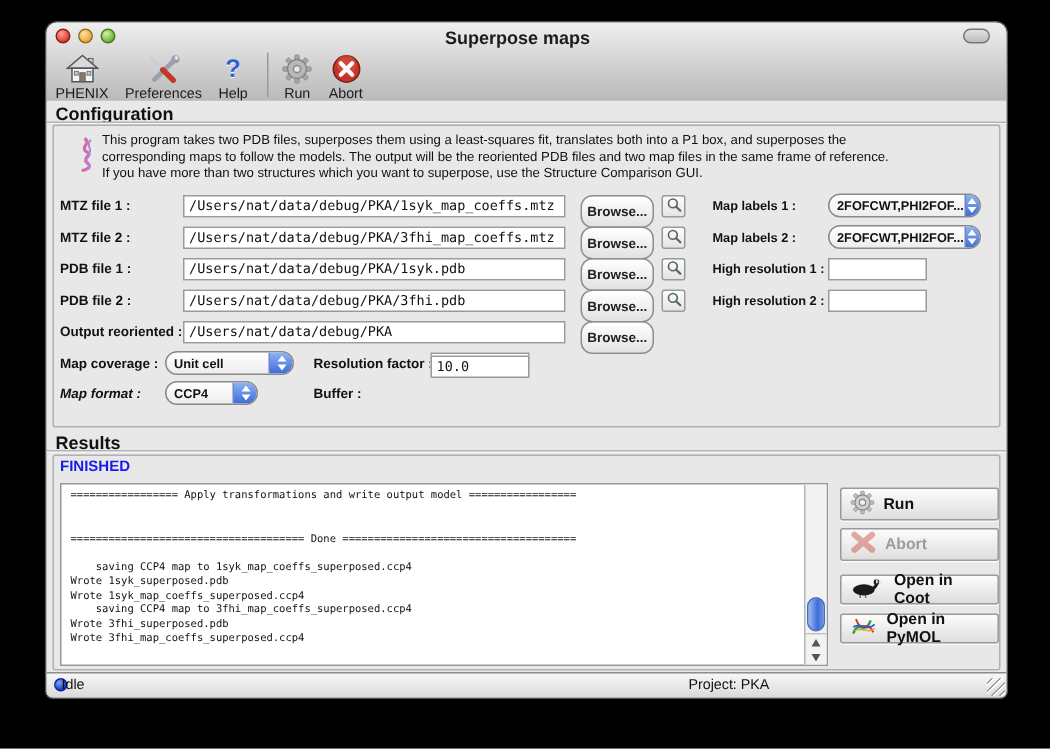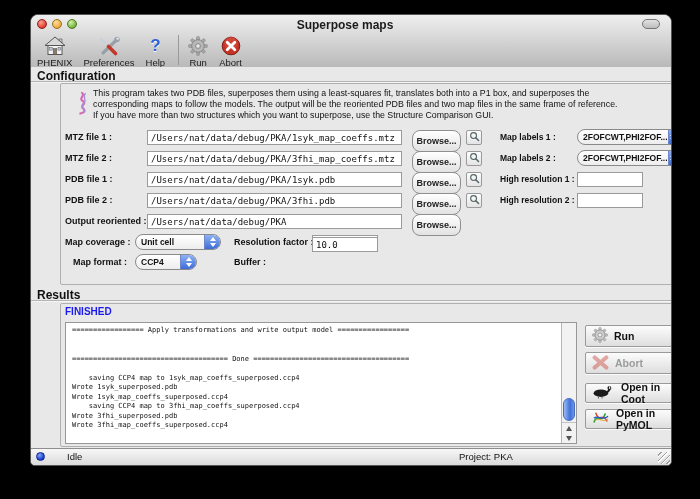--- a/index.html
+++ b/index.html
@@ -28,21 +28,21 @@
   .toolbar{position:absolute;left:6px;top:20px;height:32px;display:flex;align-items:flex-start;}
   .tb-item{display:flex;flex-direction:column;align-items:center;margin-right:11px;cursor:default;}
   .tb-ico{height:21px;display:flex;align-items:center;justify-content:center;}
   .tb-label{font-size:9.5px;color:#1c1c1c;margin-top:1px;}
   .tb-sep{width:1px;height:30px;background:#9a9a9a;margin:0 9px 0 2px;}
   .help-q{font-size:17px;font-weight:bold;color:#2d62d8;line-height:20px;text-shadow:0 1px 0 #fff;}
   
   .content{position:absolute;left:0;top:52px;right:0;bottom:16px;background:#e8e8e8;}
   .sec-head{position:absolute;left:6px;font-size:12px;font-weight:bold;color:#111;}
   .sec-line{position:absolute;left:0;right:0;height:1px;background:#b4b4b4;border-bottom:1px solid #f4f4f4;}
-  .gbox{position:absolute;left:4px;width:632px;border:1px solid #b0b0b0;border-radius:2px;background:#e8e8e8;box-sizing:border-box;margin-left:25px;}
+  .gbox{position:absolute;left:4px;width:632px;border:1px solid #b0b0b0;border-radius:2px;background:#e8e8e8;box-sizing:border-box;}
   
   .desc-ico{position:absolute;left:14px;top:6px;}
   .desc{position:absolute;left:32px;top:4px;font-size:8.8px;line-height:11px;color:#111;white-space:pre;}
   
   .flabel{position:absolute;left:4px;font-size:9px;font-weight:bold;color:#111;white-space:nowrap;}
   .rlabel{position:absolute;left:439px;font-size:8.5px;font-weight:bold;color:#111;white-space:nowrap;}
   .olabel{position:absolute;font-size:9px;font-weight:bold;color:#111;white-space:nowrap;}
   input.txt{
     position:absolute;height:15px;box-sizing:border-box;border:1px solid #9a9a9a;background:#fff;
     font-family:"DejaVu Sans Mono",monospace;font-size:9px;color:#111;padding:4px 3px;border-radius:0;
@@ -85,21 +85,21 @@
   }
   .action-btn.disabled{color:#9b9b9b;}
   .action-btn.disabled svg{opacity:.4;}
   
   .statusbar{
     position:absolute;left:0;right:0;bottom:0;height:16px;border-top:1px solid #8d8d8d;
     background:linear-gradient(#f7f7f7,#dadada);
   }
   .status-dot{position:absolute;left:5px;top:3px;width:9px;height:9px;border-radius:50%;
     background:radial-gradient(circle at 35% 30%,#7fa6f2,#1334cc 75%);border:1px solid #0e2390;box-sizing:border-box;}
-  .status-text{position:absolute;left:36px;top:2px;font-size:9.5px;color:#111;text-align:center;}
+  .status-text{position:absolute;left:10px;top:2px;font-size:9.5px;color:#111;text-align:center;}
   .project-text{position:absolute;left:428px;top:2px;font-size:9.5px;color:#111;}
   .grip{position:absolute;right:1px;bottom:1px;width:12px;height:12px;
     background:repeating-linear-gradient(135deg,transparent 0 2px,#9f9f9f 2px 3px,#ffffff 3px 4px);}
 </style>
 </head>
 <body>
 
 <div class="window">
 
   <div class="header">
@@ -260,21 +260,21 @@
       <div class="popup" style="left:74px;top:150px;width:86px;">
         <span class="popup-text">Unit cell</span>
         <span class="popup-cap">
             <span class="tri-up"></span>
             <span class="tri-dn"></span>
           </span>
       </div>
       <label class="olabel" style="left:173px;top:153px;">Resolution factor :</label>
       <input class="txt" style="left: 251px; top: 151px; width: 66px;" readonly="" value="0.3333">
 
-      <label class="olabel" style="left:12px;top:173px;">Map format :</label>
+      <label class="olabel" style="left:4px;top:173px;font-style:italic;">Map format :</label>
       <div class="popup" style="left:74px;top:170px;width:62px;">
         <span class="popup-text">CCP4</span>
         <span class="popup-cap">
             <span class="tri-up"></span>
             <span class="tri-dn"></span>
           </span>
       </div>
       <label class="olabel" style="left:173px;top:173px;">Buffer :</label>
       <input class="txt" style="left: 251px; top: 153px; width: 66px;" readonly="" value="10.0">
     </div>

